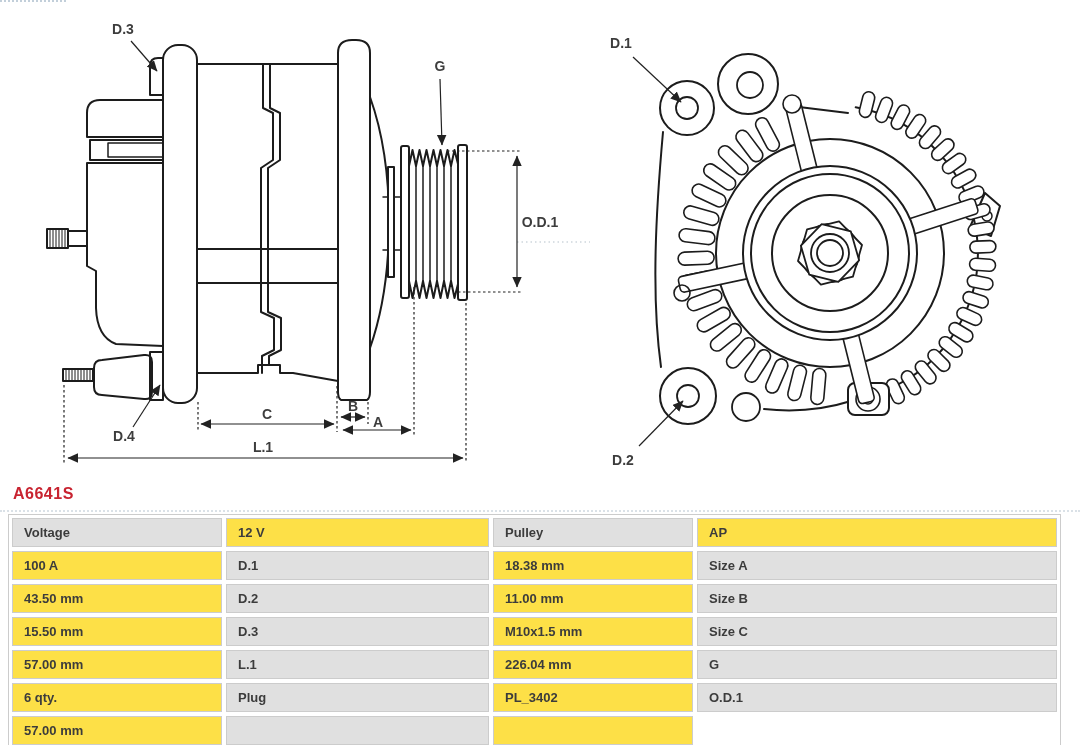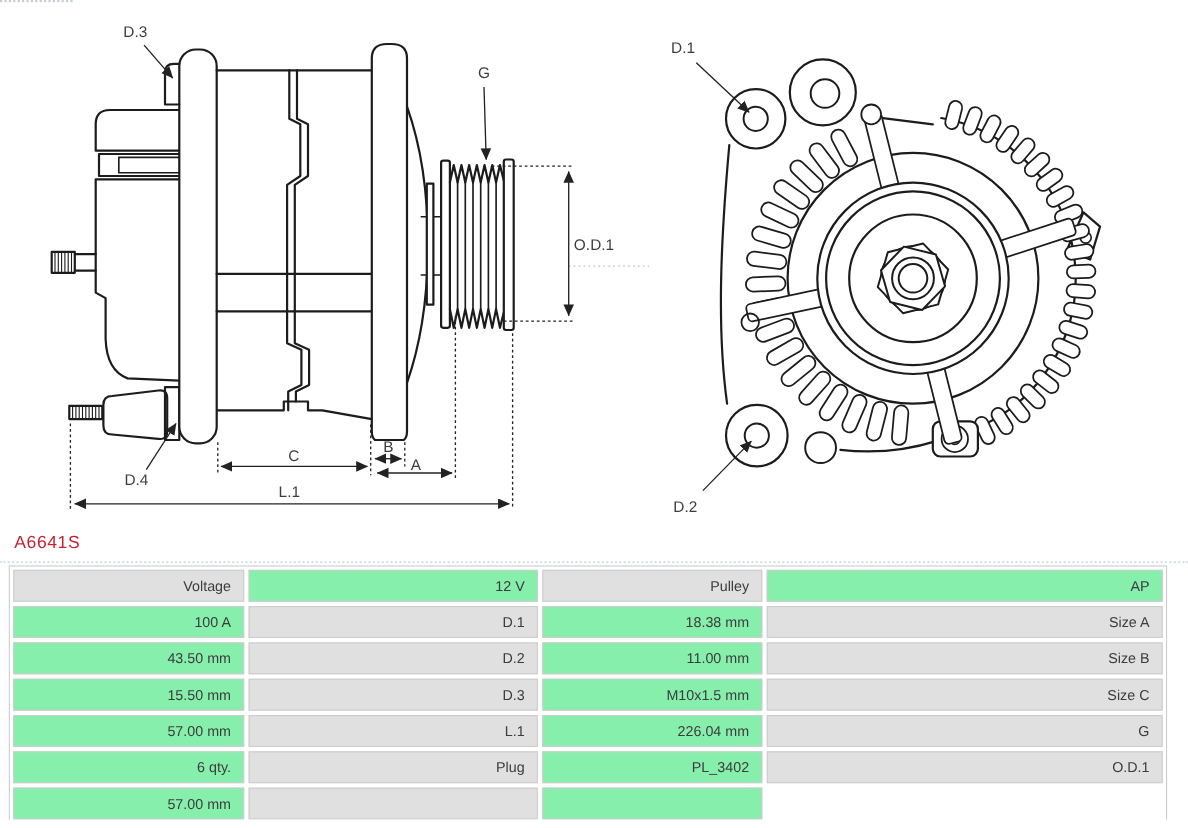--- a/index.html
+++ b/index.html
@@ -1,37 +1,37 @@
 <!DOCTYPE html>
 <html><head>
 <meta charset="utf-8">
 <style>
   html,body{margin:0;padding:0;background:#ffffff;width:1080px;height:753px;
     font-family:"Liberation Sans", sans-serif;}
-  #stage{position:relative;width:1080px;height:745px;overflow:hidden;background:#fff;}
+  #stage{position:relative;width:1080px;height:745px;overflow:hidden;background:#fff;font-weight:bold;}
 
   #artifact-top{position:absolute;left:0;top:0;width:66px;height:0;
     border-top:2px dotted #a9bccb;opacity:.7;}
   #artifact-mid{position:absolute;left:0;top:510px;width:1080px;height:0;
     border-top:2px dotted #c3ced8;opacity:.6;}
 
   #drawing{position:absolute;left:0;top:0;}
   .dwg-label{font-size:14px;fill:#3d3d3d;}
 
   #part-number{position:absolute;left:13px;top:485px;font-size:16px;
     letter-spacing:.5px;color:#c82330;}
 
   #spec-table{position:absolute;left:8px;top:514px;border:1px solid #ccc;
     padding:3px;display:grid;grid-template-columns:210px 263px 200px 360px;
     grid-auto-rows:29px;gap:4px;background:#fff;}
   .spec-label,.spec-value{box-sizing:border-box;border:1px solid #ccc;
-    font-size:13px;color:#3c3c3c;text-align:right;padding:0 11px;
+    font-size:13px;color:#3c3c3c;padding:0 11px;
     line-height:27px;white-space:nowrap;overflow:hidden;}
   .spec-label{background:#e0e0e0;}
-  .spec-value{background:#86efac;}
+  .spec-value{background:#fde047;}
 </style>
 </head>
 <body>
 
 <div id="stage">
 
   <div id="artifact-top"></div>
   <div id="artifact-mid"></div>
 
   <svg id="drawing" width="1080" height="485" viewBox="0 0 1080 485">

